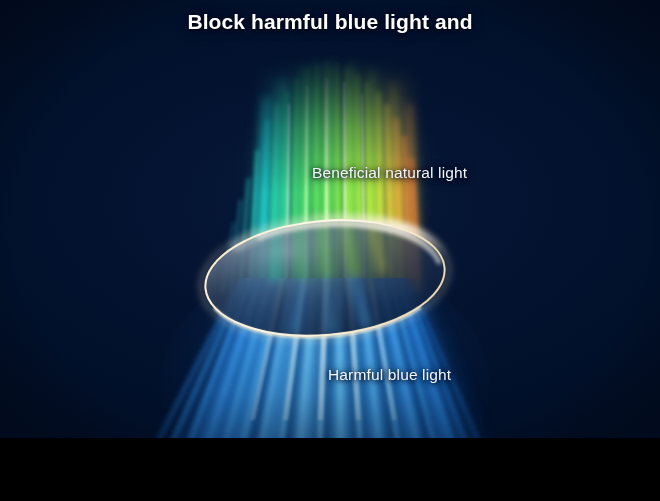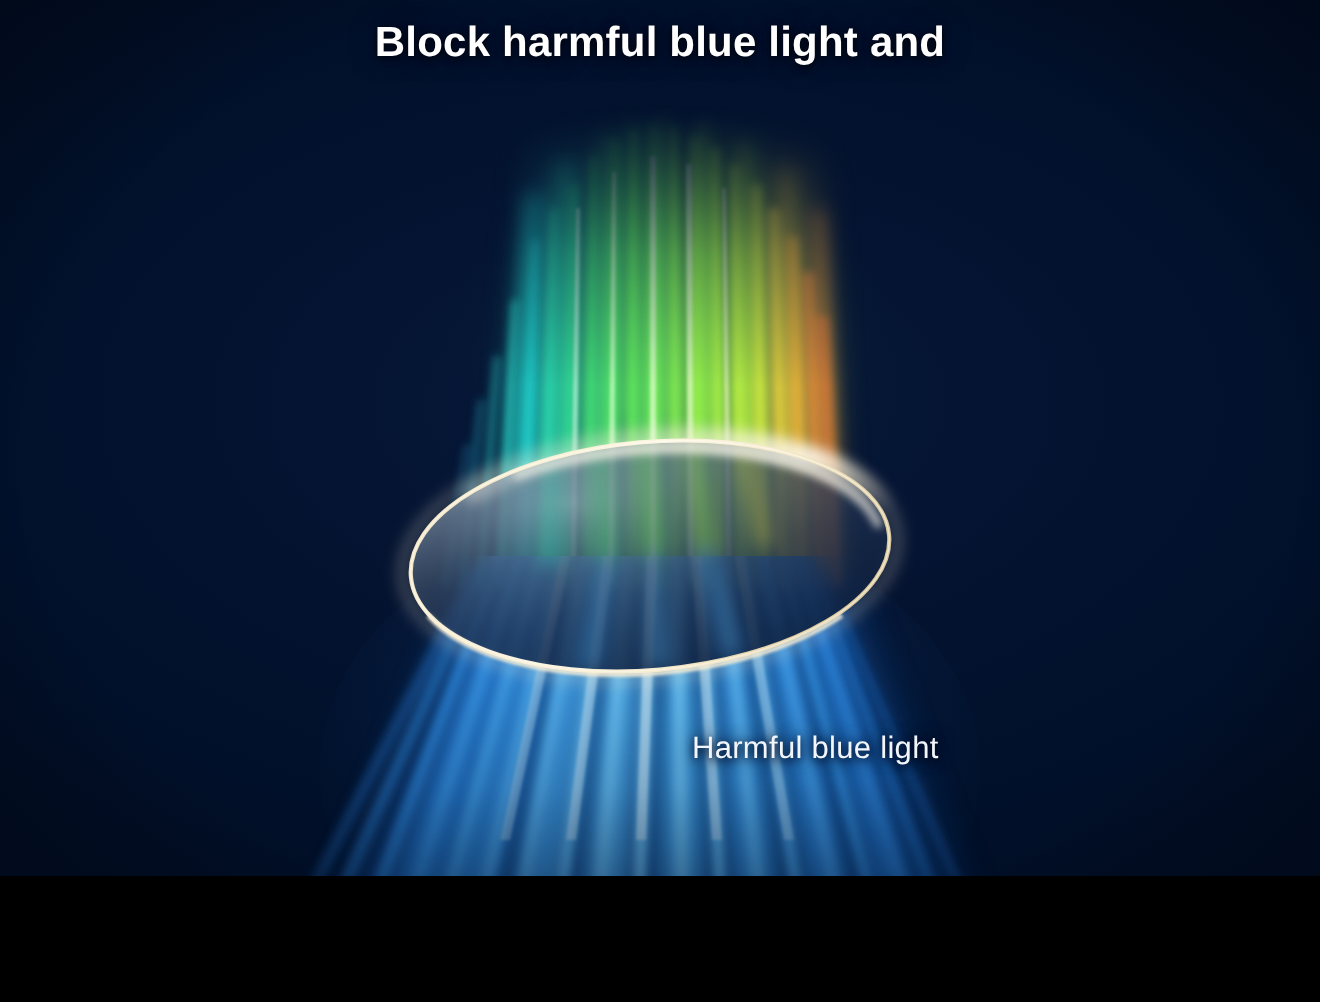--- a/index.html
+++ b/index.html
@@ -46,21 +46,21 @@
     z-index: 41;
     color: #f2f6fb;
     font-size: 15.5px;
     font-weight: 400;
     letter-spacing: 0.15px;
     white-space: nowrap;
     text-shadow: 0 1px 4px rgba(0,5,25,0.95), 0 0 9px rgba(0,8,30,0.8);
     pointer-events: none;
   }
   #caption-top  { left: 312px; top: 164px; }
-  #caption-bot  { left: 346px; top: 366px; }
+  #caption-bot  { left: 328px; top: 366px; }
 
   
   #stage {
     position: absolute;
     left: 0; top: 0;
     width: 660px;
     height: 501px;
     display: block;
   }
 </style>
@@ -324,16 +324,17 @@
       <path d="M 212,298 A 120,57 0 0 0 418,316" fill="none" stroke="#f8eed6" stroke-width="2.4" opacity="0.9" filter="url(#tinyBlur)"></path>
     </g>
 
     <rect x="0" y="0" width="660" height="501" fill="url(#vignette)"></rect>
   </svg>
 
   <div class="headline">
     <span class="line">Block harmful blue light and</span>
   </div>
 
+  <div class="caption" id="caption-top">Beneficial natural light</div>
 
   <div class="caption" id="caption-bot">Harmful blue light</div>
 
 </div>
 
 </body></html>

